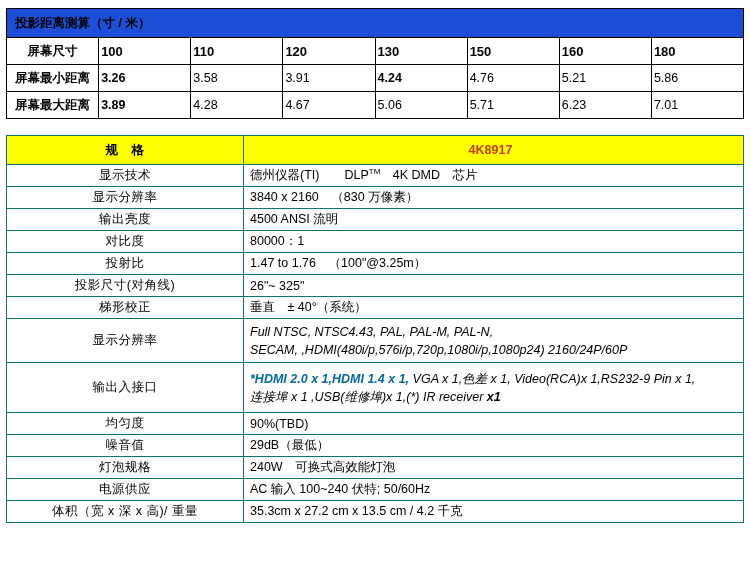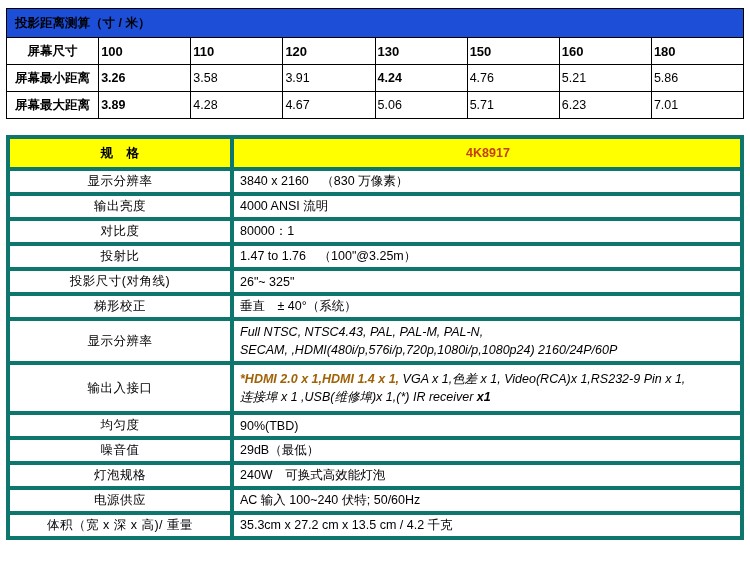--- a/index.html
+++ b/index.html
@@ -61,23 +61,23 @@
     height: 16px;
   }
 
   
   table.spec {
     border-collapse: collapse;
     width: 738px;
     table-layout: fixed;
   }
   table.spec td {
-    border: 4px solid #0f766e;
+    border: 1px solid #0f766e;
     font-size: 12.5px;
-    padding: 2px 4px;
+    padding: 2px 12px;
     vertical-align: middle;
   }
   table.spec td.label {
     width: 212px;
     text-align: center;
     letter-spacing: 0.5px;
   }
   table.spec td.value {
     padding-left: 6px;
     text-align: left;
@@ -91,21 +91,21 @@
     height: 24px;
   }
   .spec-head-right {
     background: #ffff00;
     text-align: center !important;
     font-weight: bold;
     font-size: 17px;
     color: #c2410c;
   }
   .red-bold {
-    color: #a16207;
+    color: #0369a1;
     font-weight: bold;
   }
   sup {
     font-size: 8px;
     vertical-align: super;
   }
   .tall {
     height: 44px;
   }
   .tall2 {
@@ -162,29 +162,33 @@
 
   <div class="gap"></div>
 
   <table class="spec">
     <tbody>
         <tr>
       <td class="label spec-head-left">规　格</td>
       <td class="value spec-head-right">4K8917</td>
     </tr>
 
+    <tr>
+      <td class="label">显示技术</td>
+      <td class="value"><span>德州仪器(TI)　　DLP</span><sup>TM</sup><span>　4K DMD　芯片</span></td>
+    </tr>
 
     <tr>
       <td class="label">显示分辨率</td>
       <td class="value">3840 x 2160　（830 万像素）</td>
     </tr>
 
     <tr>
       <td class="label">输出亮度</td>
-      <td class="value">4000 ANSI  流明</td>
+      <td class="value">4500 ANSI  流明</td>
     </tr>
 
     <tr>
       <td class="label">对比度</td>
       <td class="value">80000：1</td>
     </tr>
 
     <tr>
       <td class="label">投射比</td>
       <td class="value">1.47 to 1.76　（100"@3.25m）</td>

